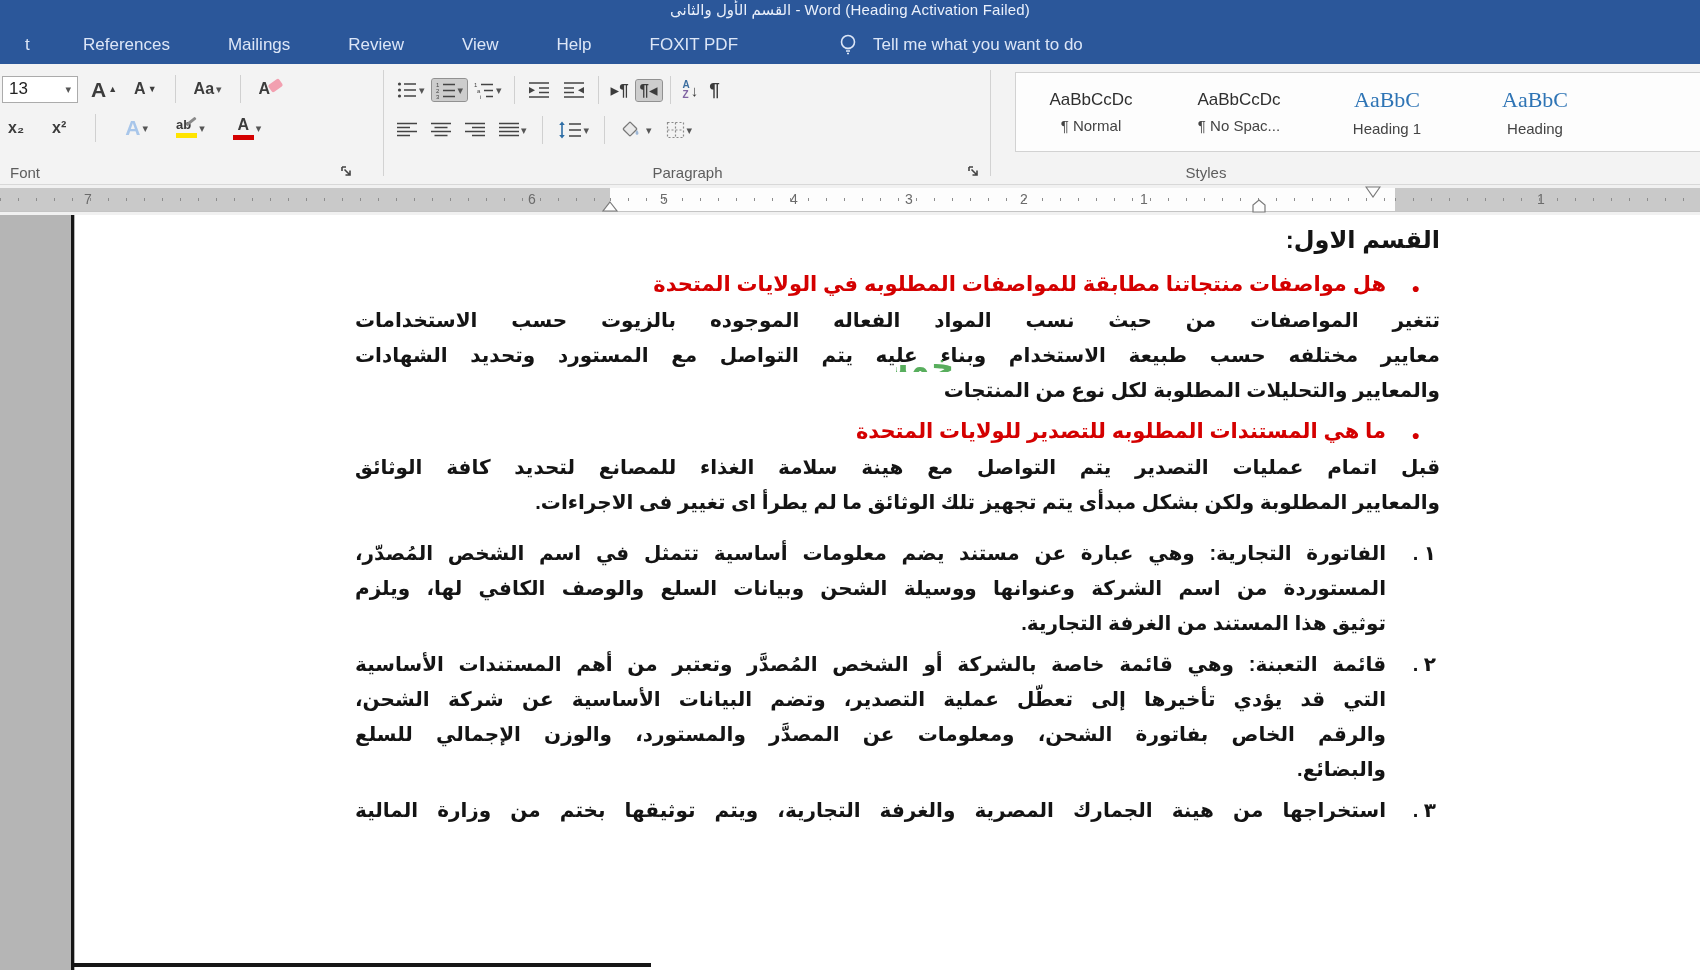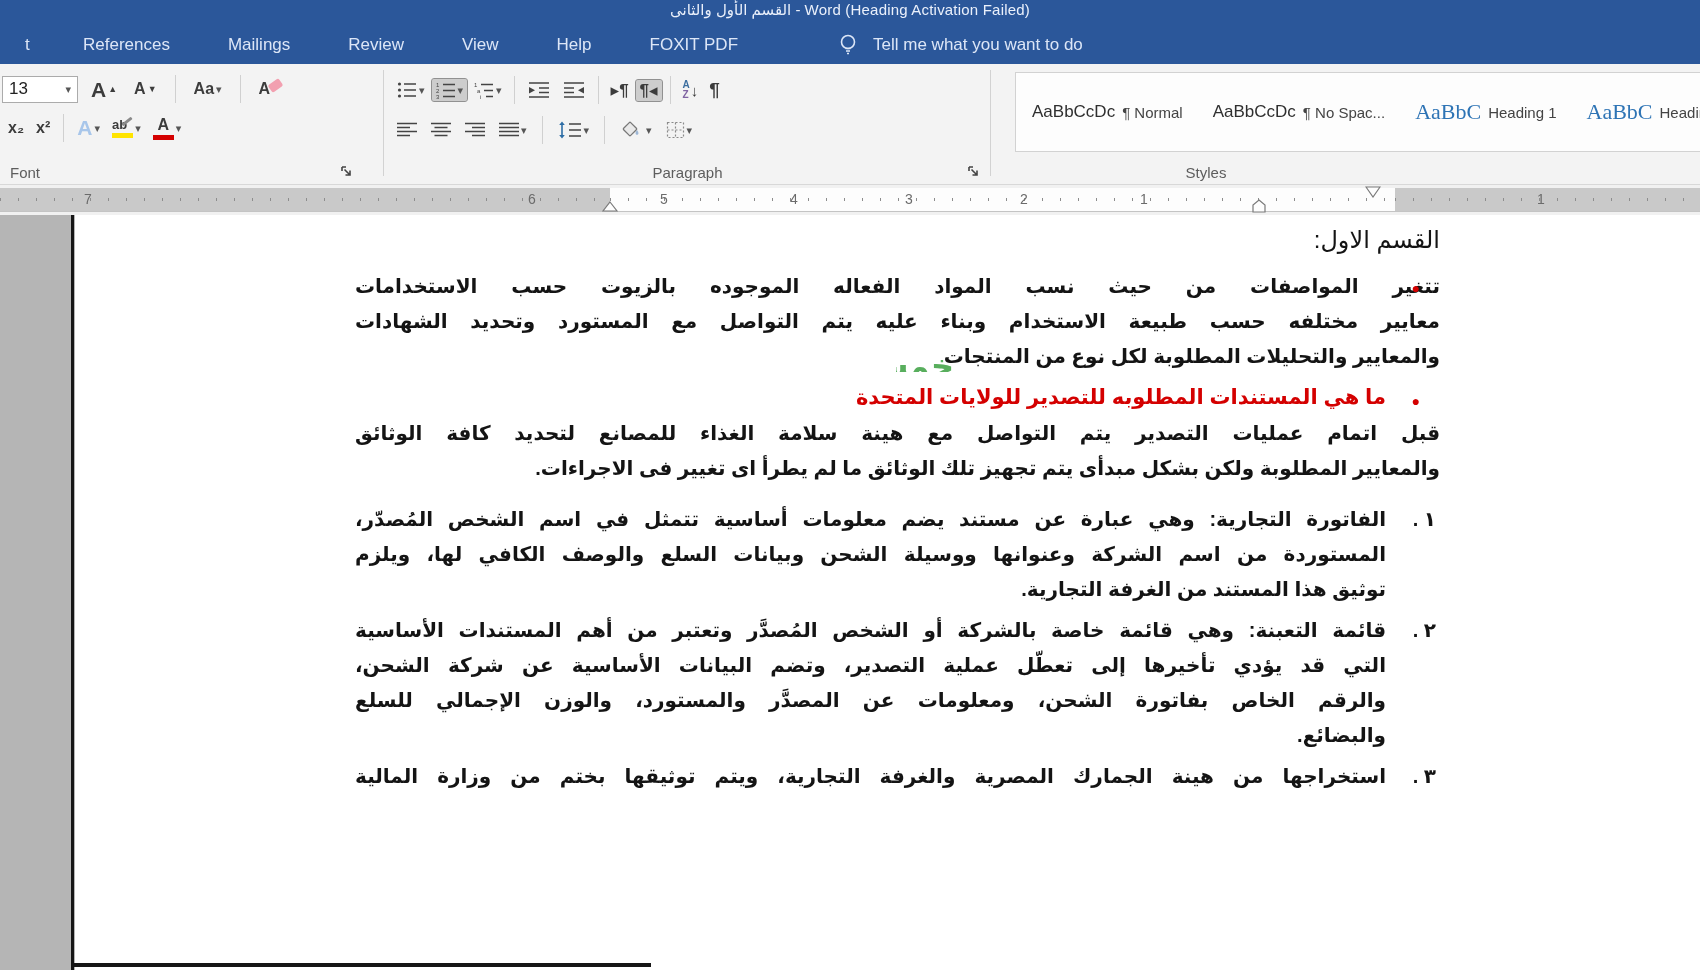--- a/index.html
+++ b/index.html
@@ -81,21 +81,21 @@
   .sortAZ .az{ display:flex; flex-direction:column; font-size:10px; font-weight:700; line-height:1.05; }
   .sortAZ .a{ color:#3c6e9f; } .sortAZ .z{ color:#8064a2; }
   .sortAZ .arr{ font-size:15px; }
 
   
   .gallery{
     position:absolute; left:23px; top:8px; width:760px; height:80px;
     background:#fdfdfd; border:1px solid #d2d2d2;
     display:flex; align-items:center; padding:0 16px; gap:30px;
   }
-  .styleitem{ display:flex; flex-direction:row; align-items:center; gap:7px; min-width:118px; }
+  .styleitem{ display:flex; flex-direction:column; align-items:center; gap:7px; min-width:118px; }
   .s-sample{ font-size:17px; color:#2f2f2f; white-space:nowrap; }
   .s-sample.hding{ font-size:22px; color:#2e74b5; font-family:"Liberation Serif","DejaVu Serif",serif; }
   .s-name{ font-size:15px; color:#444; white-space:nowrap; }
 
   
   .rulerbar{ position:absolute; left:0; top:185px; width:1700px; height:30px; background:#f1f1f1; }
   .ruler{ position:absolute; left:0; top:3px; width:1700px; height:24px; border-bottom:1px solid #c4c4c4; }
   .rseg{ position:absolute; top:0; bottom:0;
          background-image:repeating-linear-gradient(to right,#8d8d8d 0 1px,transparent 1px 18px);
          background-size:100% 3px; background-position:0 center; background-repeat:no-repeat; }
@@ -107,21 +107,21 @@
   
   .docarea{ position:absolute; left:0; top:215px; width:1700px; height:755px; background:#b5b5b5; }
   .page{ position:absolute; left:75px; top:0; right:0; bottom:0; background:#fff; }
   .vline{ position:absolute; left:71px; top:0; bottom:0; width:3px; background:#161616; }
   .hline{ position:absolute; left:71px; bottom:3px; width:580px; height:4px; background:#161616; }
 
   .doctext{
     position:absolute; top:8px; right:260px; width:1085px;
     direction:rtl; color:#141414;
   }
-  .h-main{ font-size:24px; font-weight:400; line-height:34px; text-align:right; margin-bottom:12px; }
+  .h-main{ font-size:24px; font-weight:700; line-height:34px; text-align:right; margin-bottom:12px; }
   .red-h{ color:#d40000; font-size:21px; font-weight:700; line-height:30px;
           padding-right:54px; position:relative; text-align:right; margin:8px 0 4px; }
   .red-h .dot{ position:absolute; right:20px; top:4px; font-size:14px; }
   .bline{ font-size:20px; font-weight:600; line-height:35px;
           text-align:justify; text-align-last:justify; }
   .bline.end{ text-align:right; text-align-last:right; }
   .num-item{ position:relative; padding-right:54px; margin-top:14px; }
   .num-item .nmark{ position:absolute; right:4px; top:0; font-size:20px; font-weight:600; line-height:35px; }
   .sp1{ margin-top:16px; }
 
@@ -179,21 +179,21 @@
       <span class="rbtn">
         <span class="midA">Aa</span>
         <span class="chev">▾</span>
       </span>
       <span class="minisep"></span>
       <span class="rbtn">
         <span class="midA">A</span>
         <span class="eraser"></span>
       </span>
     </div>
-    <div class="row" style="left:4px;top:50px;gap:4px;">
+    <div class="row" style="left:4px;top:50px;gap:20px;">
       <span class="rbtn scriptbtn">x₂</span>
       <span class="rbtn scriptbtn">x²</span>
       <span class="minisep"></span>
       <span class="rbtn">
         <span class="fxA">A</span>
         <span class="chev">▾</span>
       </span>
       <span class="rbtn">
         <span class="stack">
           <span style="display:flex;align-items:center;">
@@ -387,20 +387,21 @@
 <div class="docarea">
   <div class="page"></div>
   <div class="vline"></div>
   <div class="hline"></div>
 
   <div class="doctext">
     <div class="h-main">القسم الاول:</div>
 
     <div class="red-h">
       <span class="dot">●</span>
+      <span>هل مواصفات منتجاتنا مطابقة للمواصفات المطلوبه في الولايات المتحدة</span>
     </div>
     <div class="bline">تتغير المواصفات من حيث نسب المواد الفعاله الموجوده بالزيوت حسب الاستخدامات</div>
     <div class="bline">معايير مختلفه حسب طبيعة الاستخدام وبناء عليه يتم التواصل مع المستورد وتحديد الشهادات</div>
     <div class="bline end">والمعايير والتحليلات المطلوبة لكل نوع من المنتجات</div>
 
     <div class="red-h">
       <span class="dot">●</span>
       <span>ما هي المستندات المطلوبه للتصدير للولايات المتحدة</span>
     </div>
     <div class="bline">قبل اتمام عمليات التصدير يتم التواصل مع هينة سلامة الغذاء للمصانع لتحديد كافة الوثائق</div>

